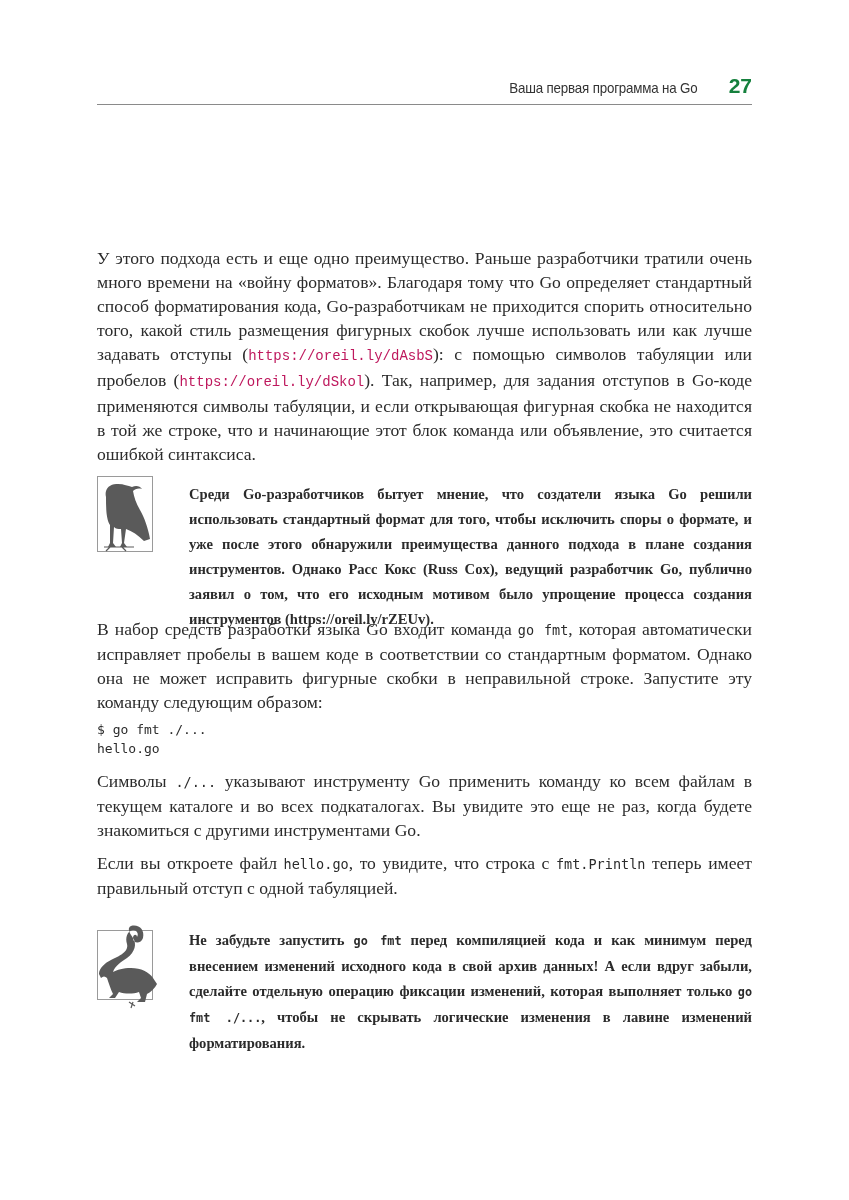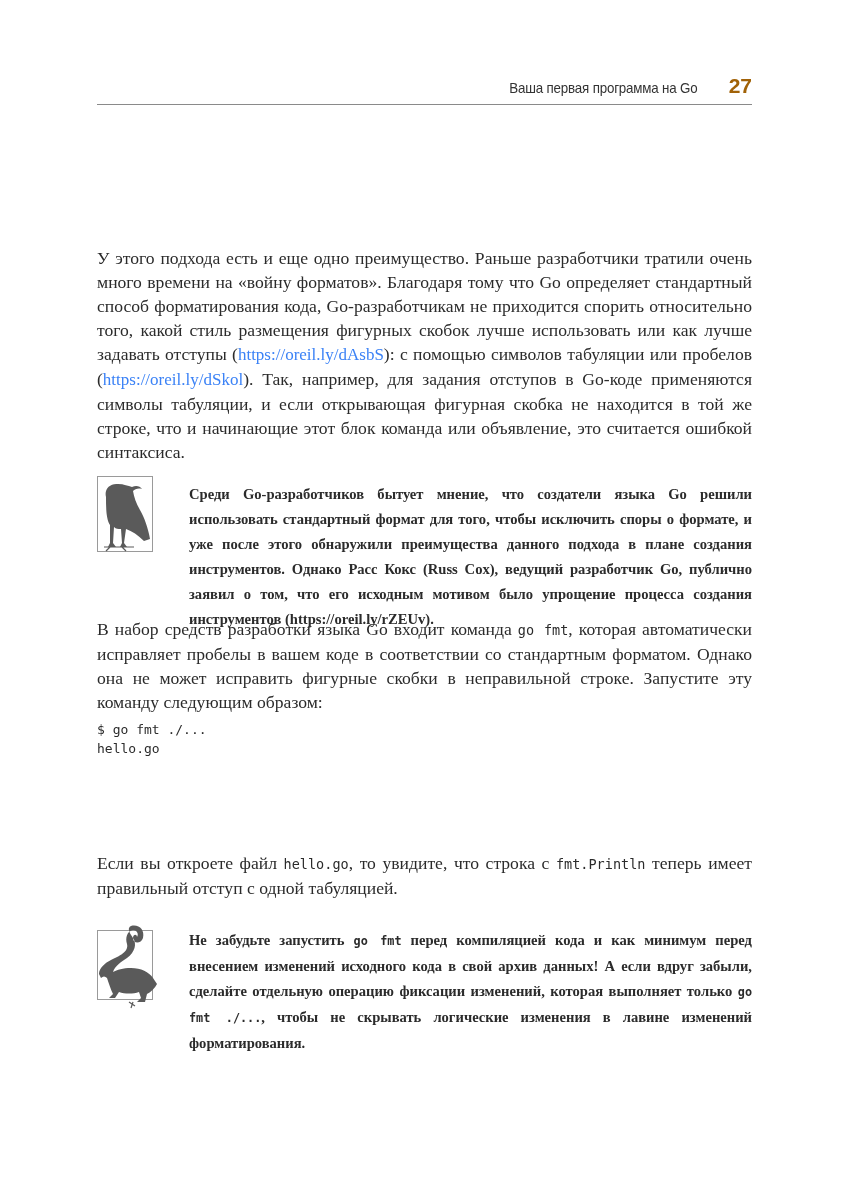--- a/index.html
+++ b/index.html
@@ -1,23 +1,23 @@
 <!DOCTYPE html>
 <html><head>
 <meta charset="utf-8">
 <style>
   html, body { margin: 0; padding: 0; background: #ffffff; }
   body { width: 849px; height: 1200px; position: relative; overflow: hidden; color: #2a2a2a; }
   .page { position: absolute; left: 0; top: 0; width: 671px; height: 1200px; background: #fff; }
   .running-head { position: absolute; left: 97px; top: 74px; width: 655px; height: 30px; border-bottom: 1.5px solid #8a8a8a; }
   .running-title { position: absolute; right: 55px; top: 6px; font-family: "Liberation Sans", sans-serif; font-size: 14.5px; color: #333; letter-spacing: -0.2px; transform: scaleX(0.92); transform-origin: right center; }
-  .page-number { position: absolute; right: 0; top: 0px; font-family: "Liberation Sans", sans-serif; font-weight: bold; font-size: 21px; color: #a16207; }
+  .page-number { position: absolute; right: 0; top: 0px; font-family: "Liberation Sans", sans-serif; font-weight: bold; font-size: 21px; color: #15803d; }
   .body-text { position: absolute; left: 97px; width: 655px; font-family: "Liberation Serif", serif; font-size: 17.6px; line-height: 24px; color: #2b2b2b; text-align: justify; }
   .body-text p { margin: 0; }
-  .link { font-family: Liberation Serif, serif; font-size: 17px; color: #3b82f6; }
+  .link { font-family: Liberation Mono, monospace; font-size: 14px; color: #be185d; }
   .code-inline { font-family: "DejaVu Sans Mono", monospace; font-size: 13.5px; color: #2b2b2b; margin-top: 34px; }
   .code-block { position: absolute; left: 97px; top: 720px; font-family: "DejaVu Sans Mono", monospace; font-size: 13px; line-height: 19px; color: #2b2b2b; white-space: pre; }
   .code-block .cmd { font-weight: normal; }
   .note { position: absolute; left: 97px; width: 655px; }
   .note-icon-box { position: absolute; left: 0; top: 0; width: 56px; height: 76px; border: 1px solid #9a9a9a; box-sizing: border-box; }
   .note-icon { position: absolute; left: 0; top: 0; }
   .note-text { position: absolute; left: 92px; width: 563px; font-family: "Liberation Serif", serif; font-size: 14.6px; line-height: 25px; color: #2b2b2b; text-align: justify; font-weight: bold; }
   .note-text .code-inline { font-size: 11.8px; }
 </style>
 </head>
@@ -44,20 +44,23 @@
     </div>
     <div class="note-text" style="top:6px;">Среди Go-разработчиков бытует мнение, что создатели языка Go решили использовать стандартный формат для того, чтобы исключить споры о формате, и уже после этого обнаружили преимущества данного подхода в плане создания инструментов. Однако Расс Кокс (Russ Cox), ведущий разработчик Go, публично заявил о том, что его исходным мотивом было упрощение процесса создания инструментов (https://oreil.ly/rZEUv).</div>
   </div>
 
   <div class="body-text" style="top:617px;">
     <p><span>В набор средств разработки языка Go входит команда </span><span class="code-inline">go fmt</span><span>, которая автоматически исправляет пробелы в вашем коде в соответствии со стандартным форматом. Однако она не может исправить фигурные скобки в неправильной строке. Запустите эту команду следующим образом:</span></p>
   </div>
 
   <div class="code-block"><div class="cmd">$ go fmt ./...</div><div>hello.go</div></div>
 
+  <div class="body-text" style="top:769px;">
+    <p><span>Символы </span><span class="code-inline">./...</span><span> указывают инструменту Go применить команду ко всем файлам в текущем каталоге и во всех подкаталогах. Вы увидите это еще не раз, когда будете знакомиться с другими инструментами Go.</span></p>
+  </div>
 
   <div class="body-text" style="top:851px;">
     <p><span>Если вы откроете файл </span><span class="code-inline">hello.go</span><span>, то увидите, что строка с </span><span class="code-inline">fmt.Println</span><span> теперь имеет правильный отступ с одной табуляцией.</span></p>
   </div>
 
   <div class="note" style="top:930px;">
     <div class="note-icon-box" style="height:70px;"></div>
     <svg class="note-icon" style="top:-8px;" width="62" height="92" viewBox="0 0 62 92">
       <path fill="#5a5a5a" d="M34 4 C42 2 48 8 46 16 C44 22 36 22 36 16 C36 12 40 12 40 15 C42 12 40 8 36 8 C30 9 28 16 30 22 C32 30 22 34 14 38 C8 41 2 46 2 52 L4 56 C6 54 8 54 10 56 C12 62 14 68 16 72 L12 76 L18 76 L22 70 C28 72 36 72 42 70 L44 76 L40 80 L48 80 L50 72 C54 70 58 66 60 62 L56 56 C52 50 44 46 34 46 C26 46 20 48 16 50 C18 44 24 40 30 36 C38 30 40 22 36 16 C32 10 30 6 34 4 Z"></path>
       <path stroke="#5a5a5a" stroke-width="1.2" fill="none" d="M32 80 L38 84 M36 80 L34 86"></path>

